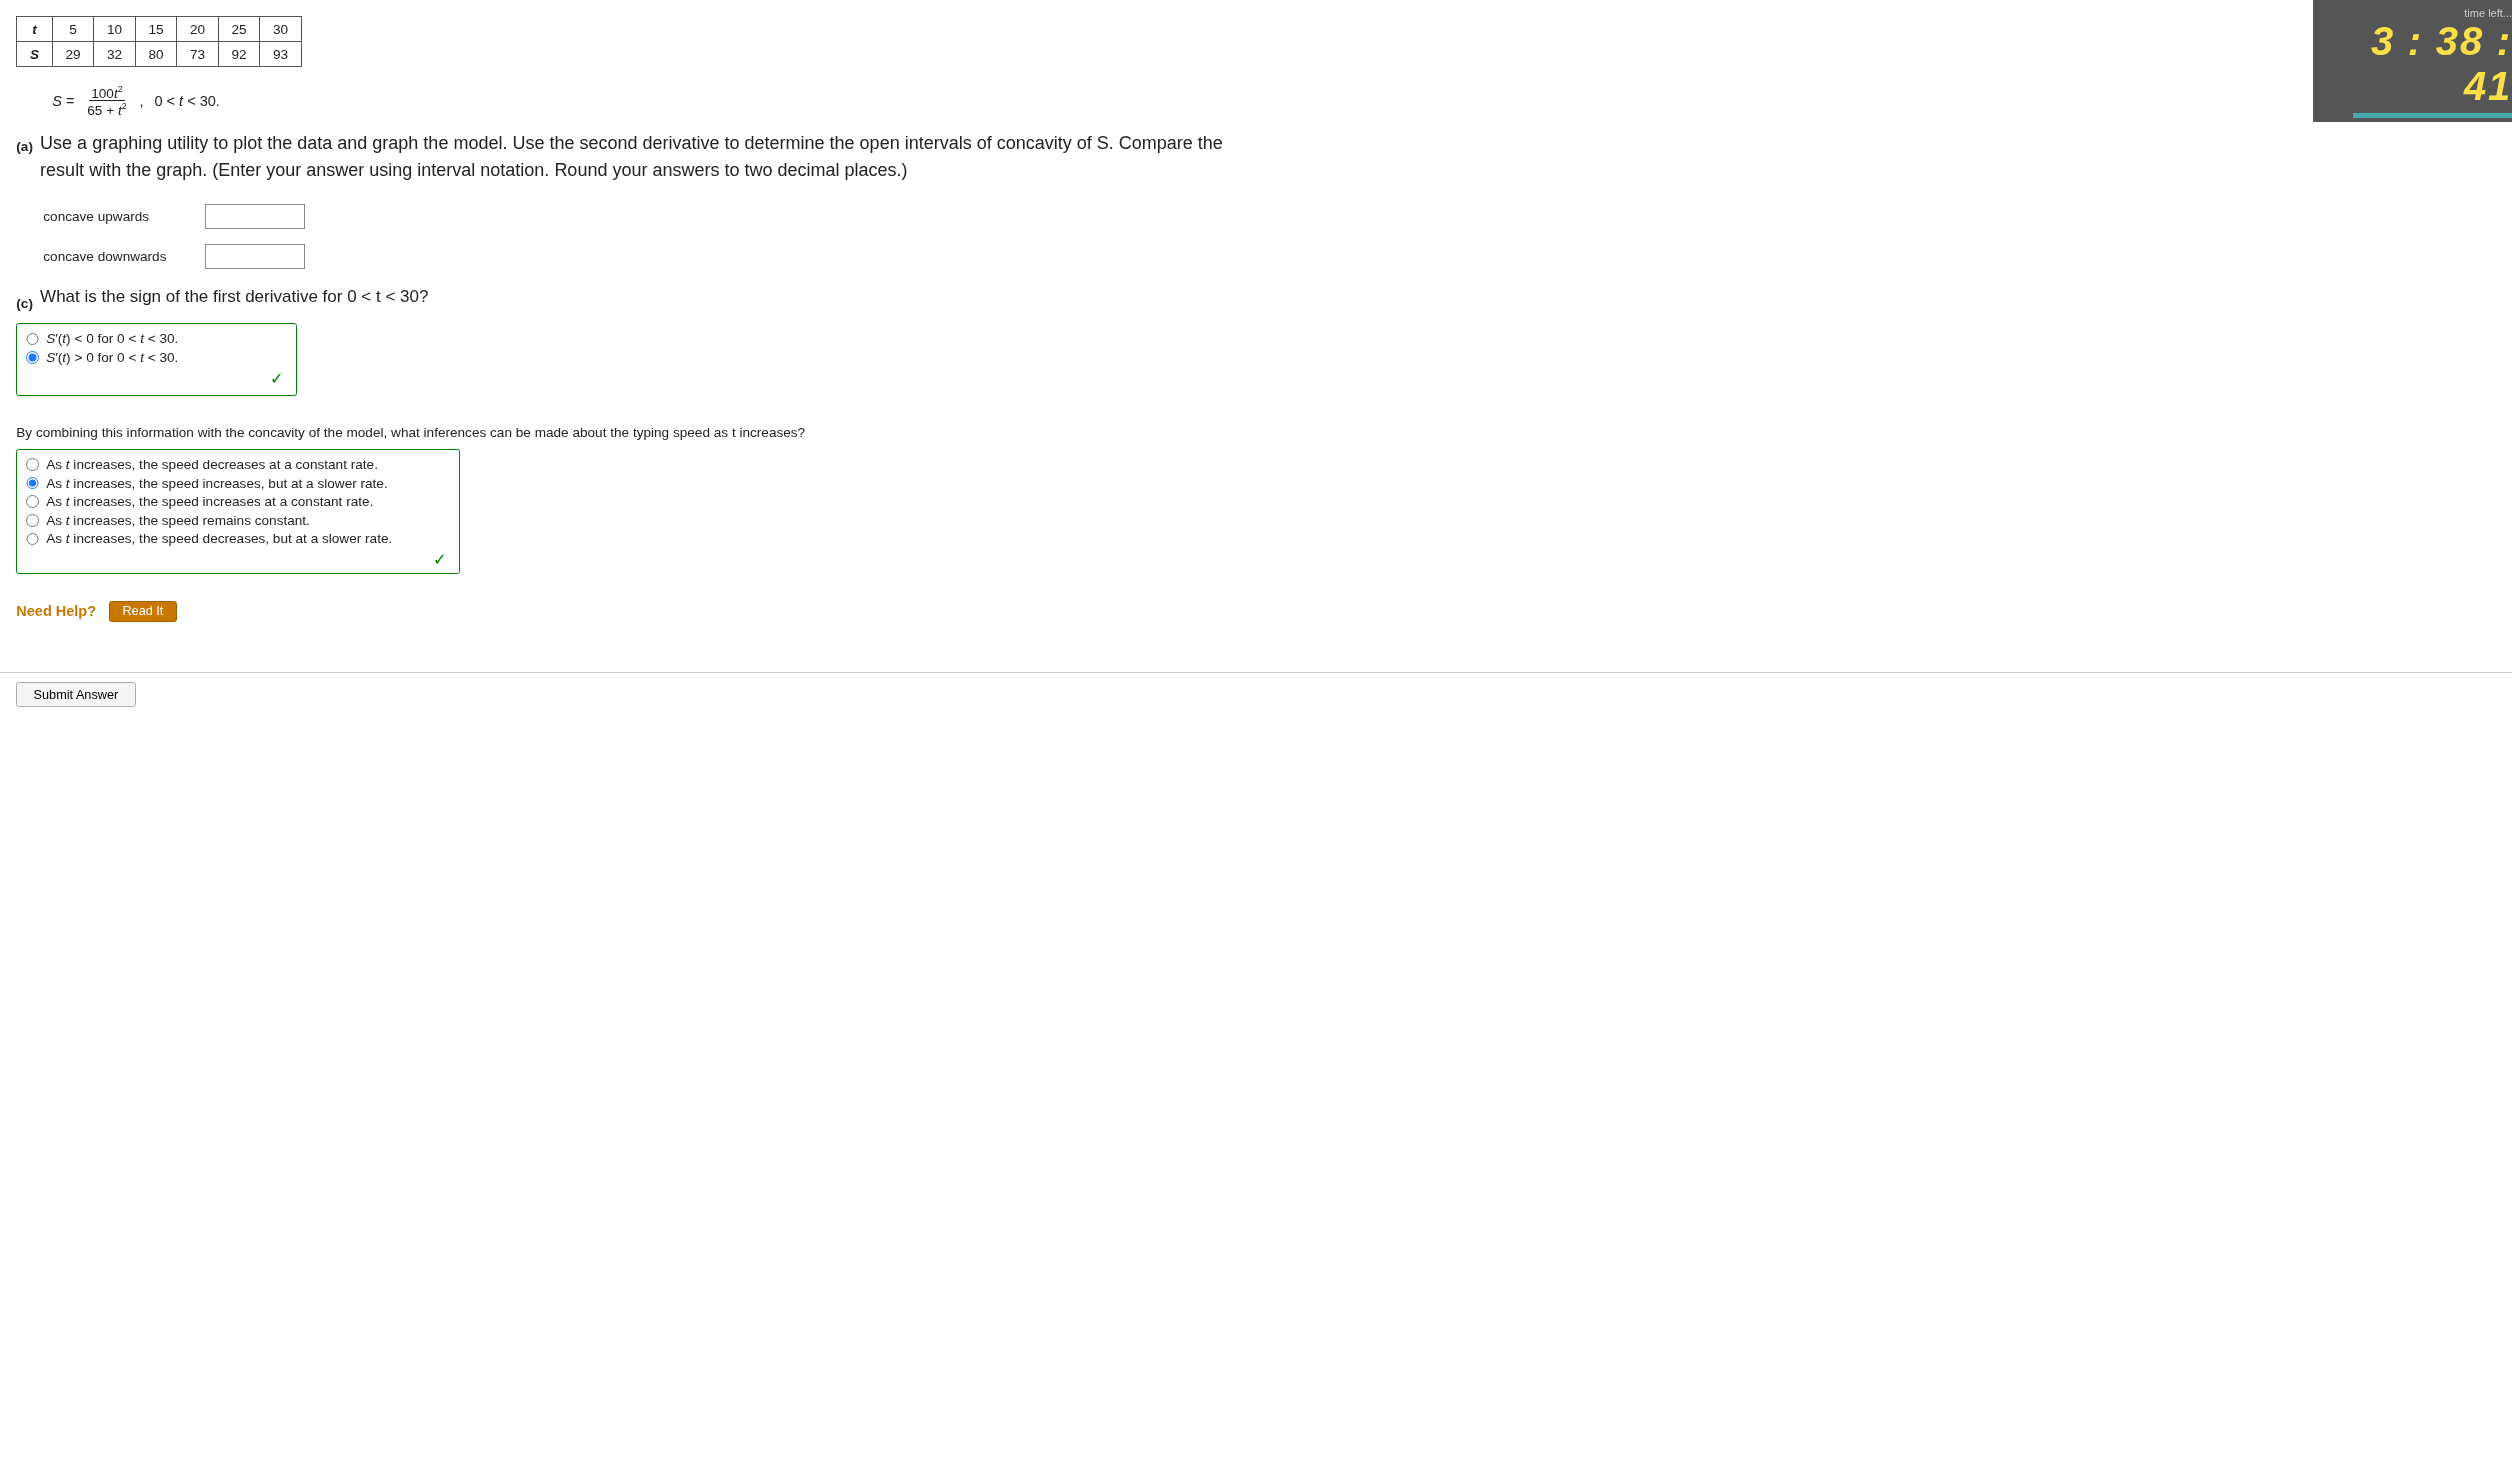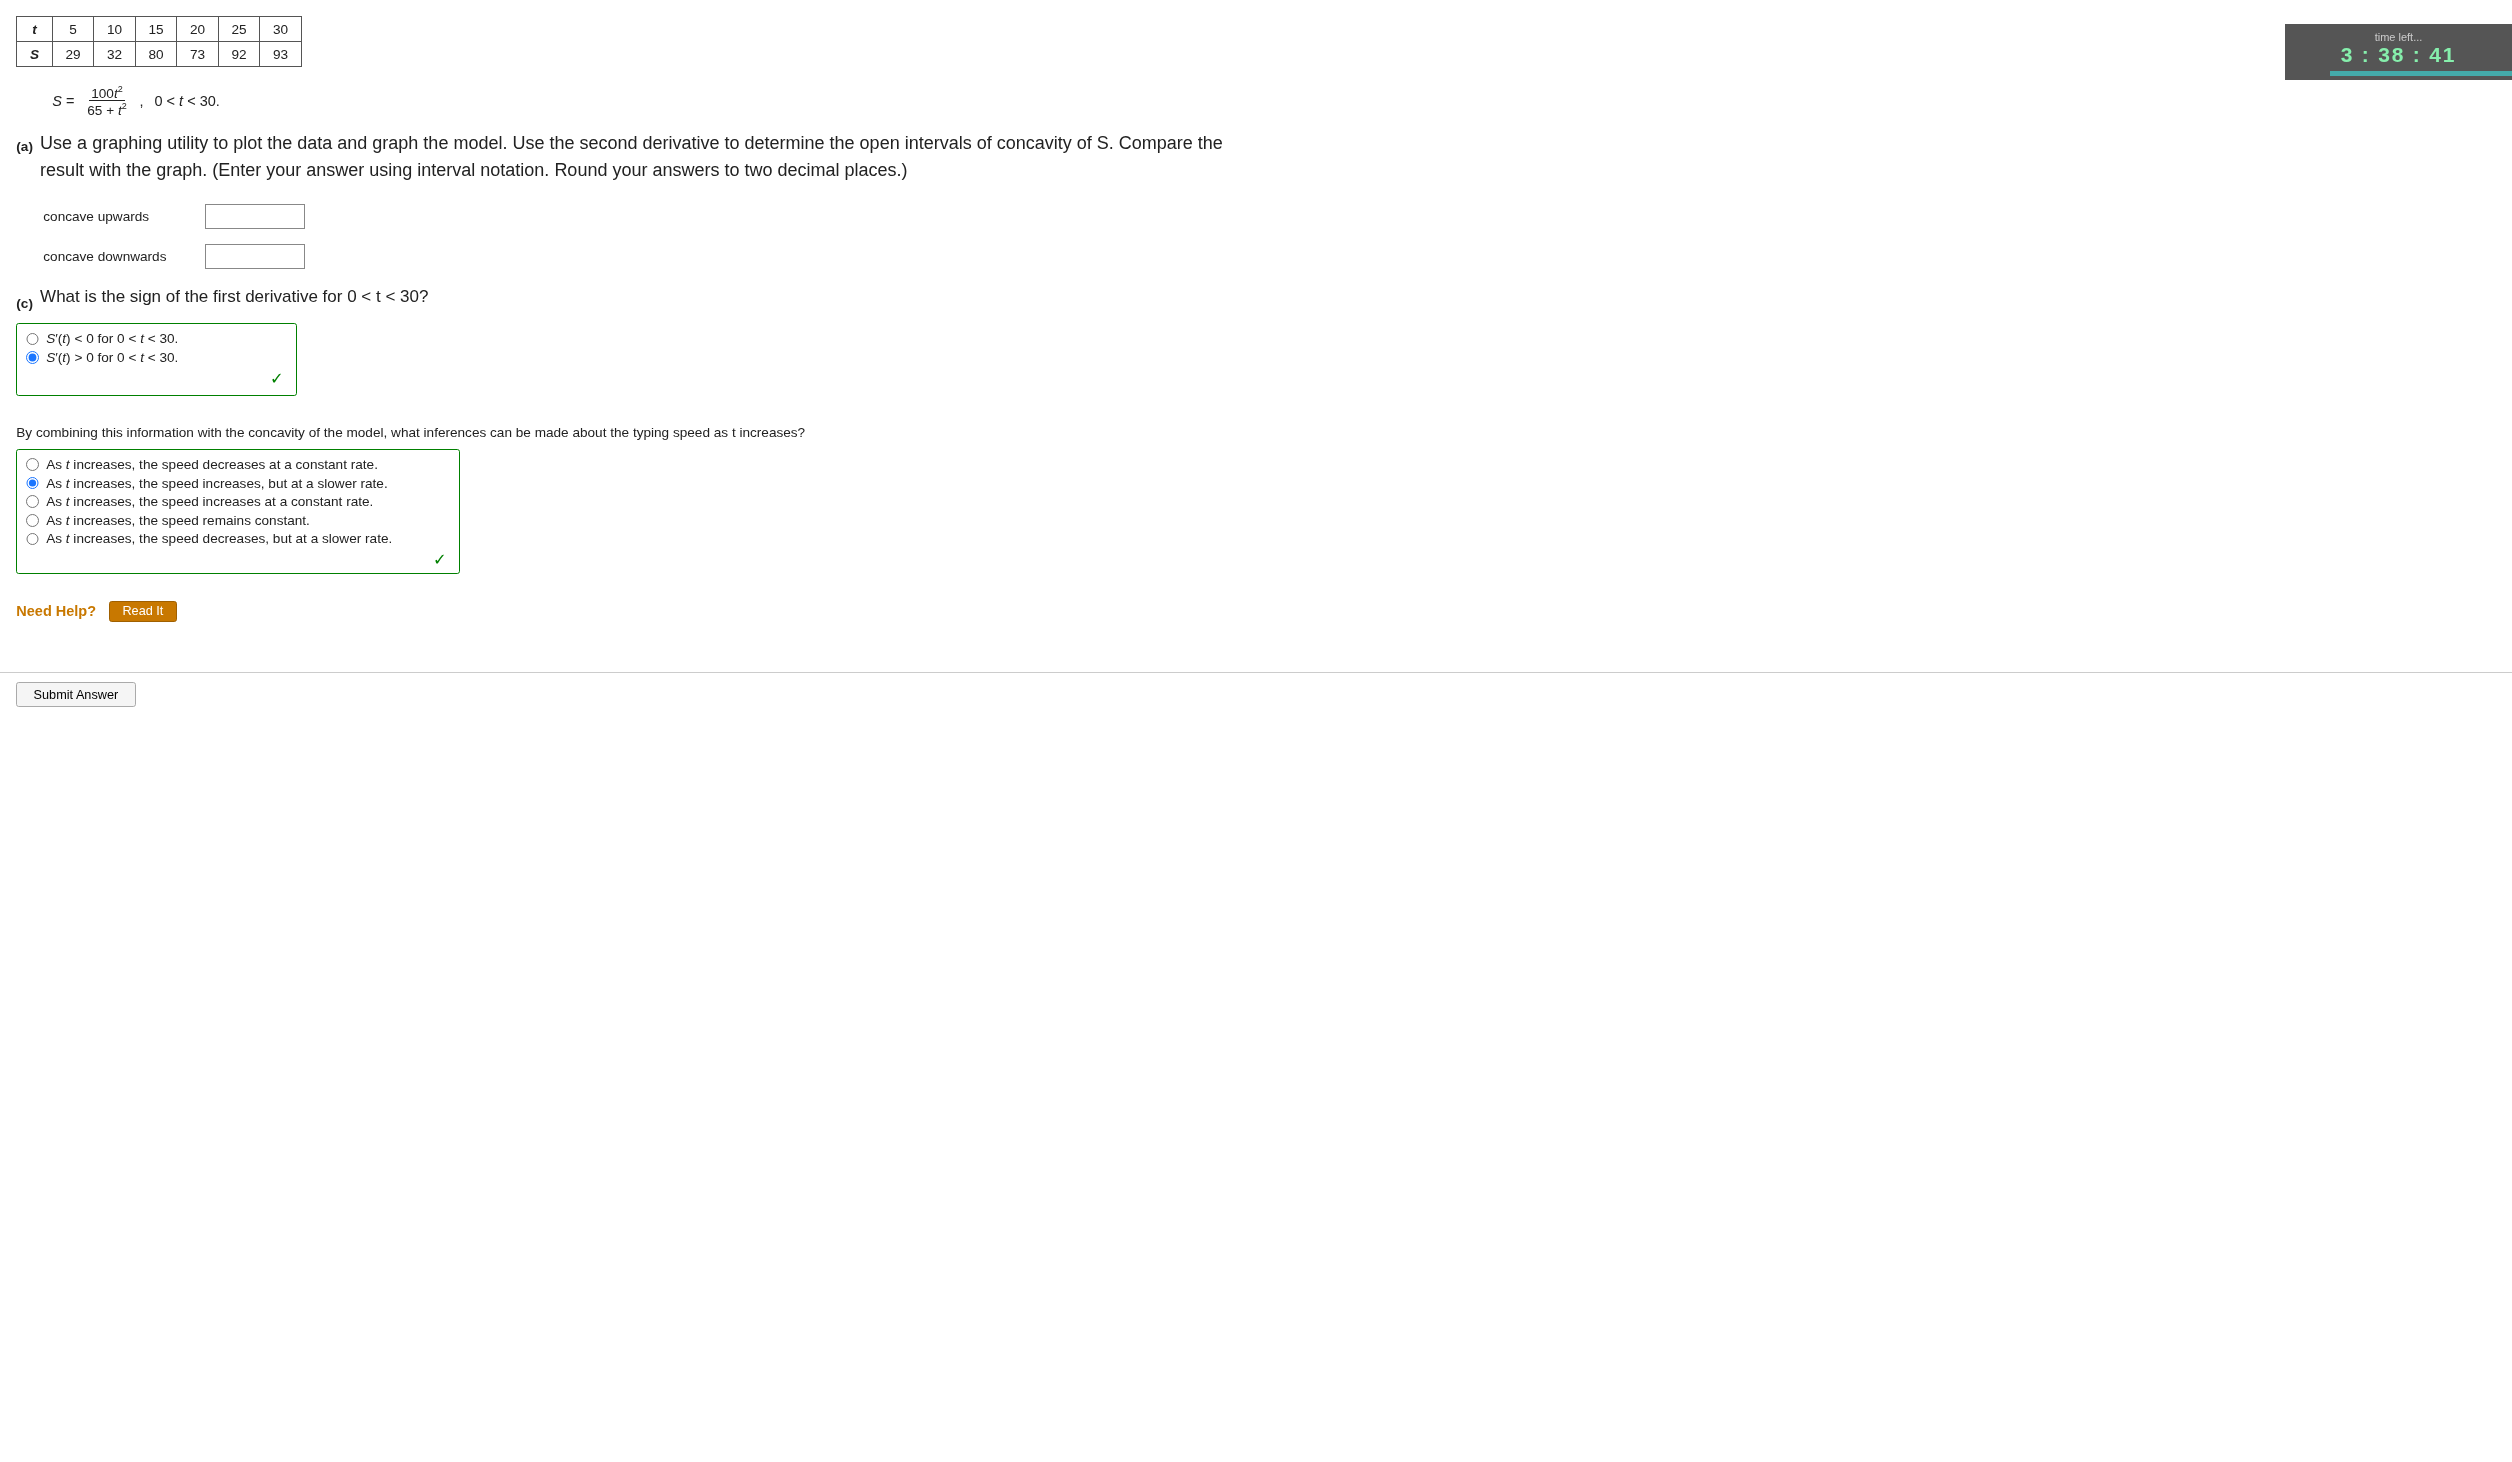--- a/index.html
+++ b/index.html
@@ -7,37 +7,37 @@
       font-family: Arial, sans-serif;
       font-size: 13.6px;
       background: #fff;
       color: #222;
       position: relative;
     }
     .timer-box {
       position: fixed;
       top: 0;
       right: 0;
-      width: 227px;
+      width: 199px;
       background: #555;
       color: #fff;
-      text-align: center;
+      text-align: right;
       padding: 7.2px 0 3.6px 0;
       z-index: 100;
-      margin-top: 24px;
     }
     .timer-label {
       font-size: 11px;
       color: #ccc;
     }
     .timer-value {
-      font-size: 21px;
+      font-size: 40px;
       font-weight: bold;
       letter-spacing: 1.8px;
-      color: #86efac;
+      color: #fde047;
+      font-style: italic;
     }
     .timer-progress {
       height: 5.4px;
       background: #4aa;
       margin-top: 3.6px;
       width: 80%;
       margin-left: auto;
       margin-right: 0;
     }
     .main-content {

